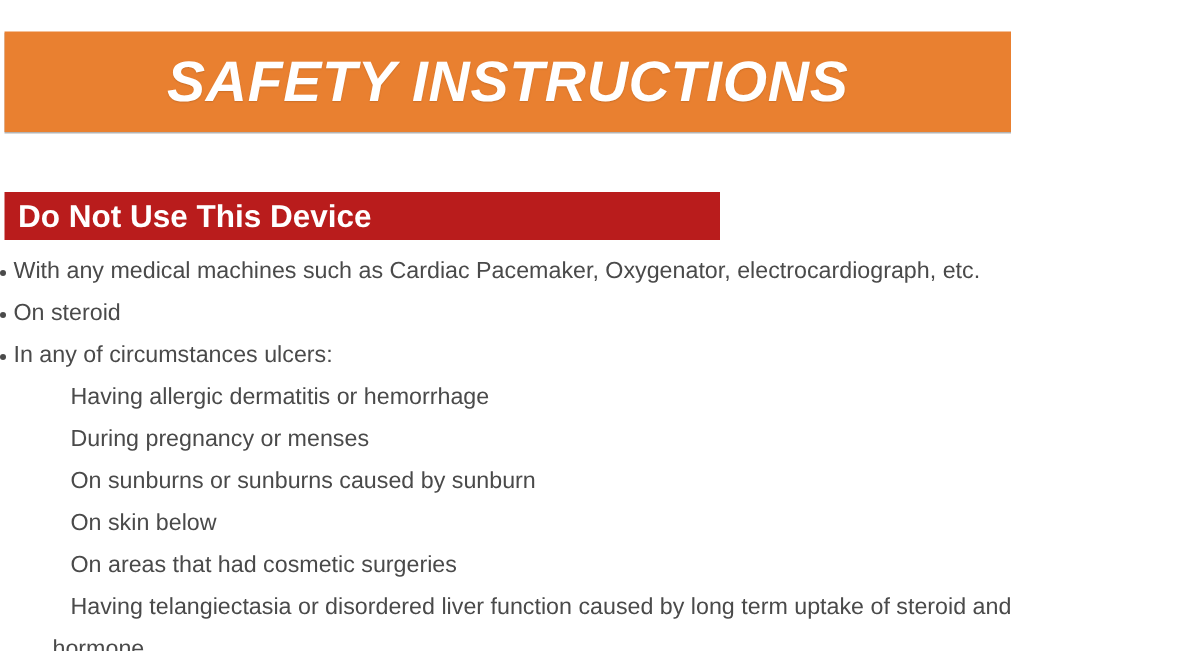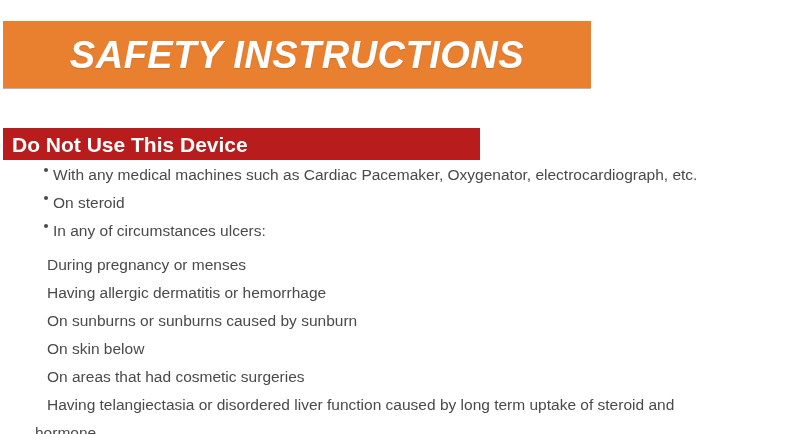--- a/index.html
+++ b/index.html
@@ -14,21 +14,21 @@
     overflow: hidden;
     font-family: "Liberation Sans", sans-serif;
     -webkit-font-smoothing: antialiased;
   }
 
   
   .title-banner {
     position: absolute;
     left: 3px;
     top: 21px;
-    width: 588px;
+    width: 671px;
     height: 67px;
     background: #e98030;
     box-shadow: 0 1px 0 0 #b4b4b4;
     display: flex;
     align-items: center;
     justify-content: center;
   }
   .title-text {
     color: #ffffff;
     font-size: 38px;
@@ -65,23 +65,23 @@
     position: absolute;
     left: 0;
     top: 167px;
     width: 799px;
   }
   .bullet-row {
     position: relative;
     height: 28px;
     padding-left: 0;
     display: flex;
+    align-items: center;
     color: #4a4a4a;
     font-size: 15.5px;
-    margin-left: 44px;
   }
   .bullet-dot {
     width: 4px;
     height: 4px;
     border-radius: 50%;
     background: #4a4a4a;
     flex: 0 0 auto;
     margin-right: 5px;
     margin-top: 1px;
   }
@@ -132,25 +132,25 @@
     <span class="bullet-dot"></span>
     <span class="bullet-label">On steroid</span>
   </div>
 
   <div class="bullet-row">
     <span class="bullet-dot"></span>
     <span class="bullet-label">In any of circumstances ulcers:</span>
   </div>
 
   <div class="sub-row">
-    <span class="sub-label">During pregnancy or menses</span>
+    <span class="sub-label">Having allergic dermatitis or hemorrhage</span>
   </div>
 
   <div class="sub-row">
-    <span class="sub-label">Having allergic dermatitis or hemorrhage</span>
+    <span class="sub-label">During pregnancy or menses</span>
   </div>
 
   <div class="sub-row">
     <span class="sub-label">On sunburns or sunburns caused by sunburn</span>
   </div>
 
   <div class="sub-row">
     <span class="sub-label">On skin below</span>
   </div>
 

